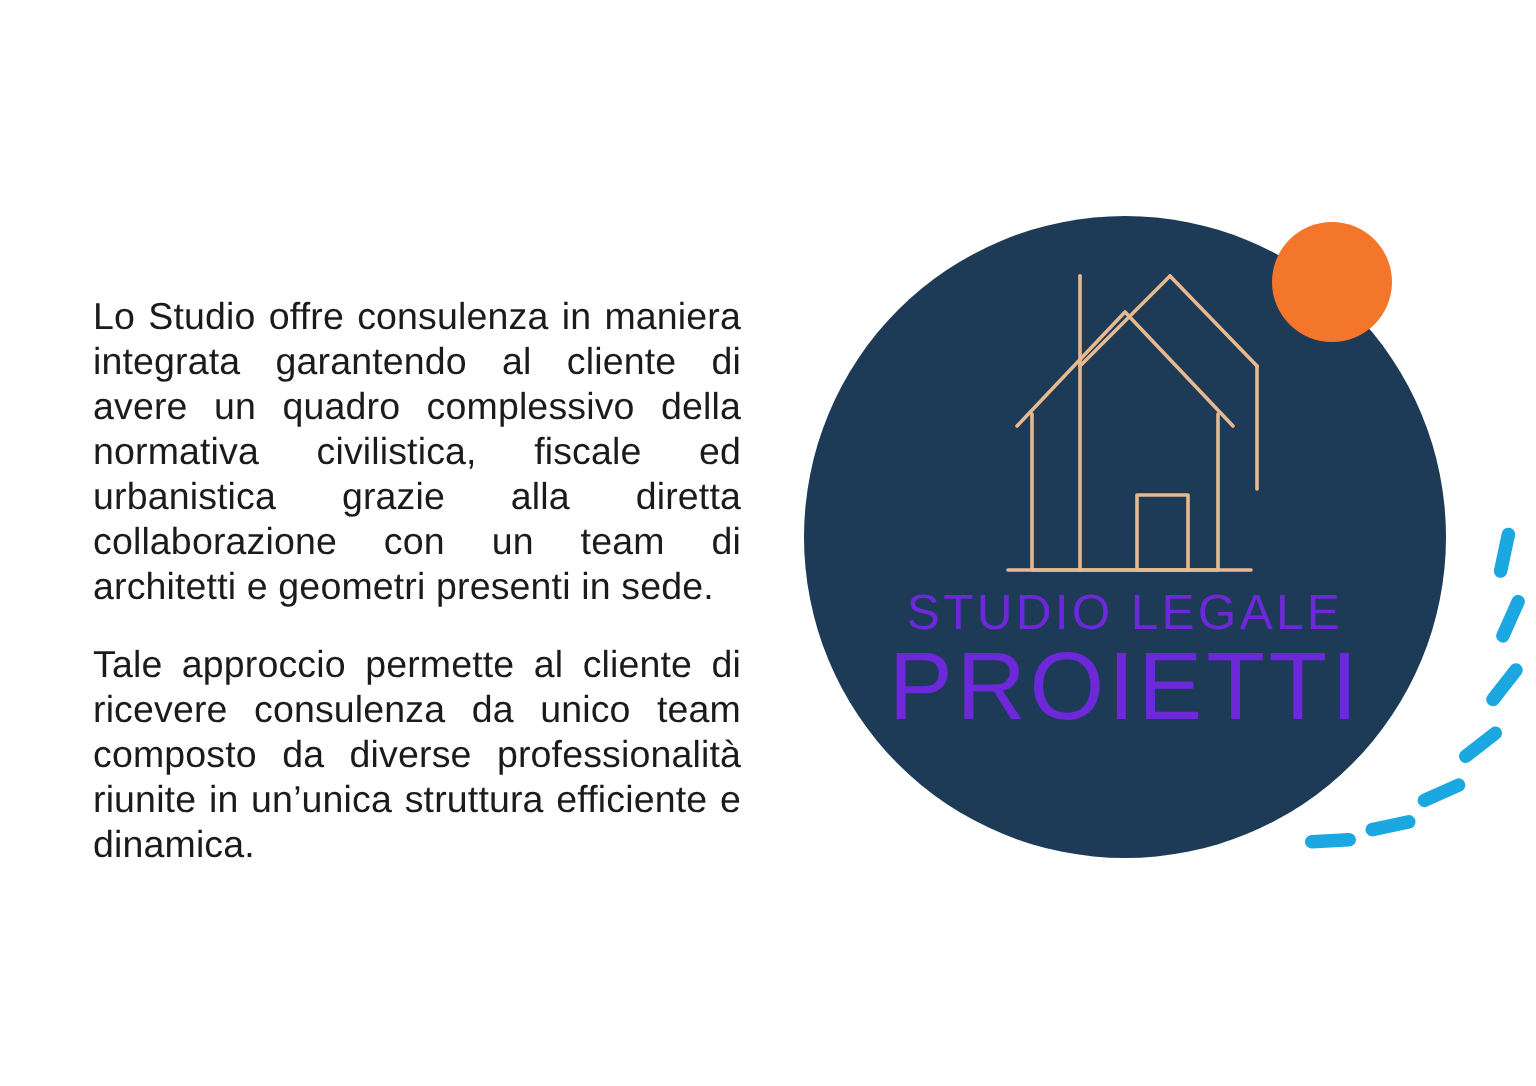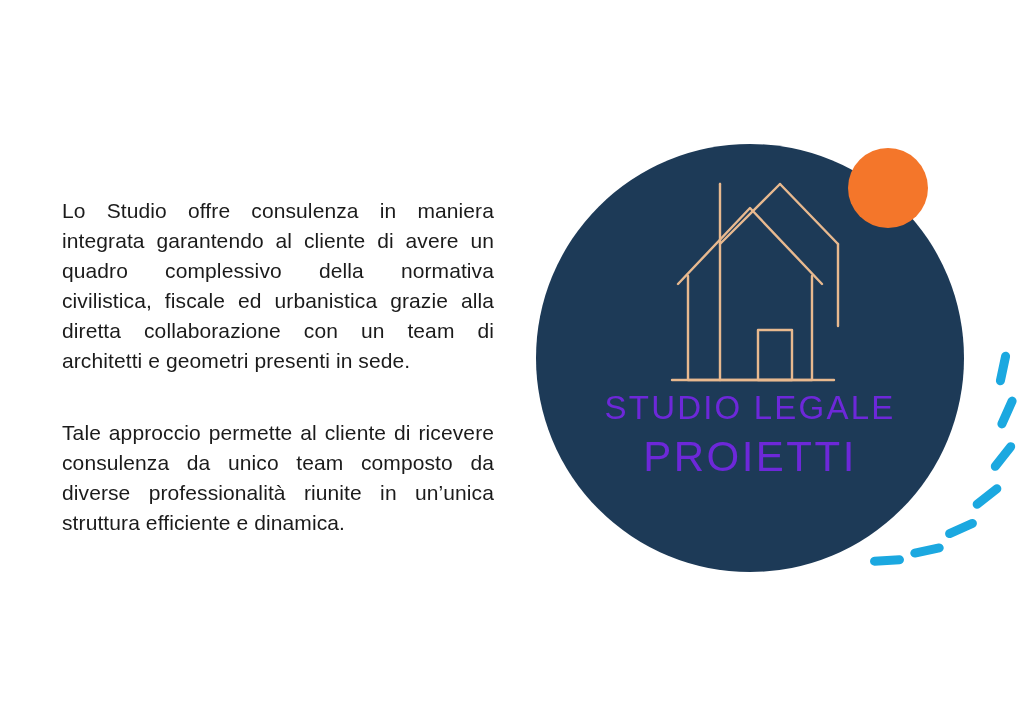--- a/index.html
+++ b/index.html
@@ -24,29 +24,29 @@
 
   
   .text-col {
     position: absolute;
     left: 62px;
     top: 196px;
     width: 432px;
   }
 
   .para {
-    font-size: 21px;
+    font-size: 25px;
     line-height: 30px;
     color: #1b1b1b;
     text-align: justify;
     margin: 0;
     letter-spacing: 0.1px;
   }
   .para.second {
-    margin-top: 42px;
+    margin-top: 22px;
   }
 
   
   .logo-area {
     position: absolute;
     left: 512px;
     top: 100px;
     width: 512px;
     height: 560px;
   }
@@ -106,21 +106,21 @@
     text-align: center;
     color: #6d28d9;
   }
   .brand-line1 {
     font-size: 33px;
     letter-spacing: 2.2px;
     line-height: 40px;
     font-weight: 400;
   }
   .brand-line2 {
-    font-size: 42px;
+    font-size: 64px;
     letter-spacing: 2.5px;
     line-height: 54px;
     font-weight: 400;
     margin-top: 2px;
   }
 </style>
 </head>
 <body>
 
 <div class="slide">

